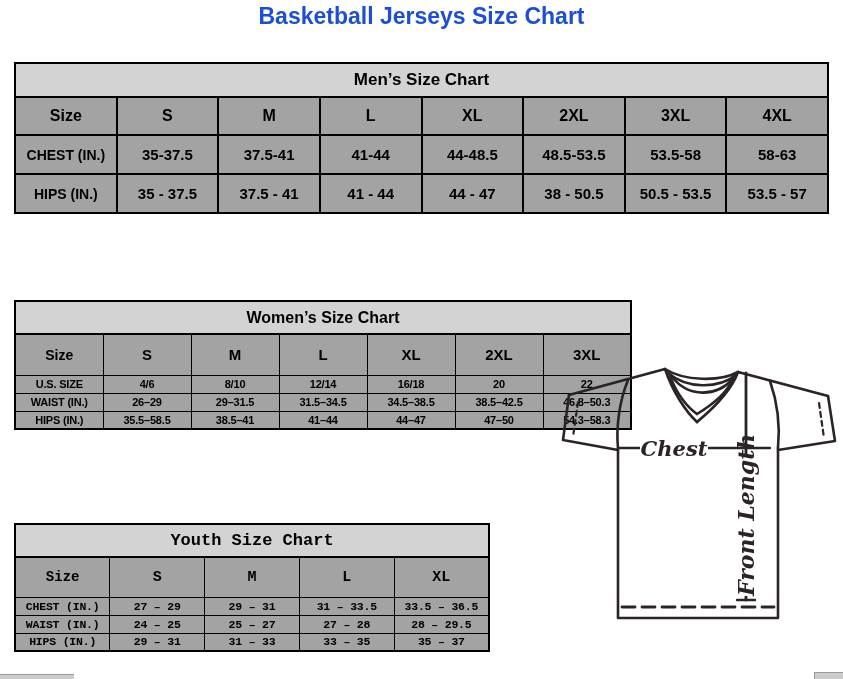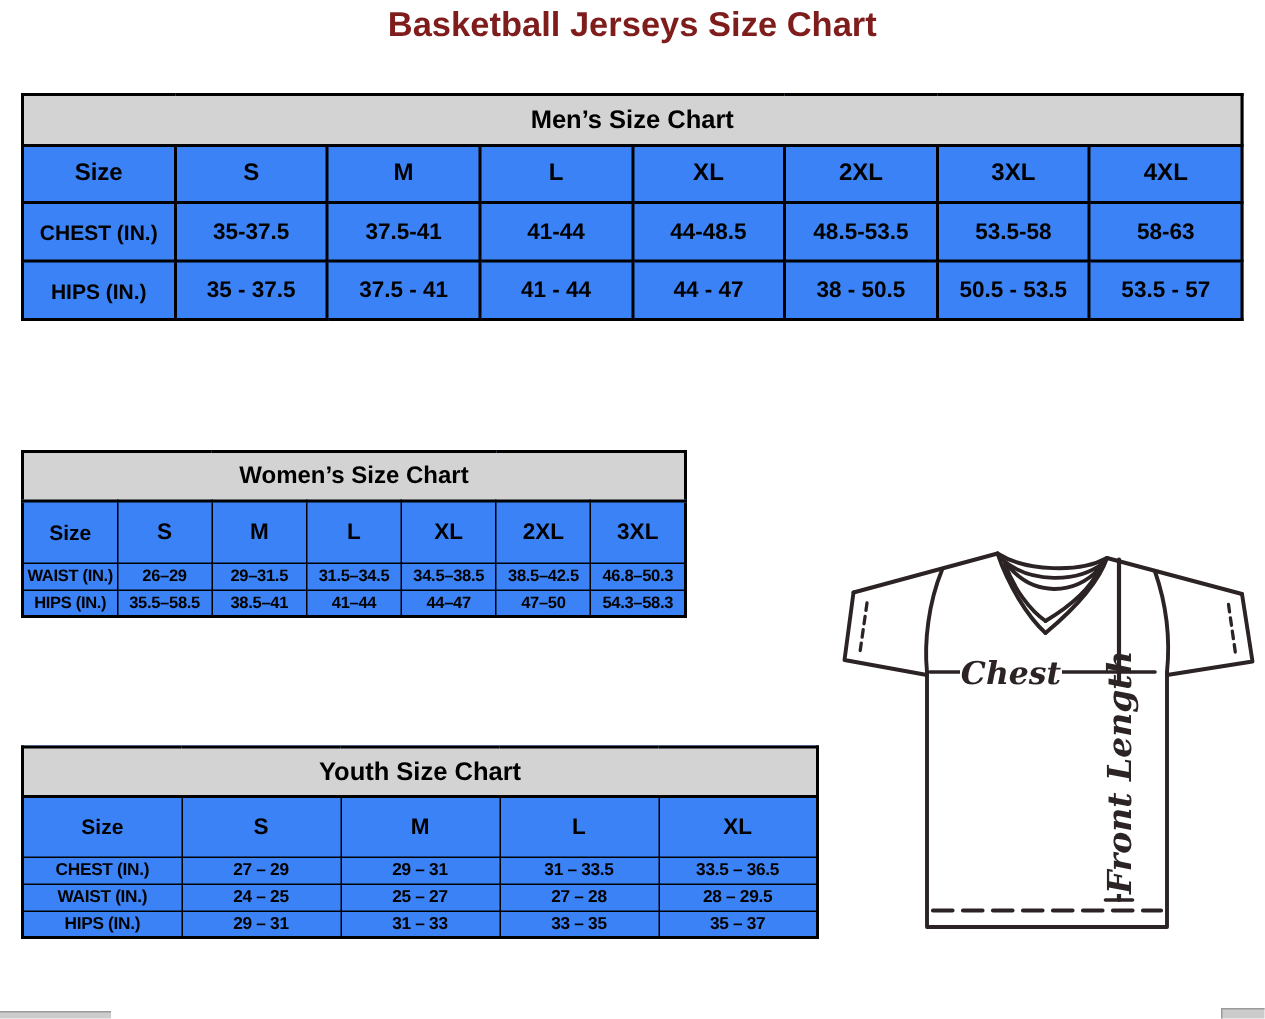--- a/index.html
+++ b/index.html
@@ -3,49 +3,49 @@
 <meta charset="utf-8">
 <style>
   html,body{margin:0;padding:0;}
   body{
     width:843px;height:679px;position:relative;background:#ffffff;
     font-family:"Liberation Sans","DejaVu Sans",sans-serif;
     overflow:hidden;
   }
   .page-title{
     position:absolute;top:3px;left:0;width:100%;
-    text-align:center;font-size:23px;font-weight:bold;color:#7f1d1d;
+    text-align:center;font-size:23px;font-weight:bold;color:#1d4ed8;
     letter-spacing:0px;
   }
   table.size-chart{
     position:absolute;border-collapse:collapse;table-layout:fixed;
-    background:#3b82f6;
+    background:#a3a3a3;
   }
   table.size-chart th,table.size-chart td{
     border:2px solid #000;text-align:center;vertical-align:middle;
     font-weight:bold;color:#000;padding:0 2px;box-sizing:border-box;
   }
   tr.caption-row th{background:#d3d3d3;}
   
   table.mens{left:14px;top:62px;width:815px;}
   table.mens tr.caption-row th{height:34px;font-size:17px;}
   table.mens tr.size-row th{height:38px;font-size:16px;}
   table.mens tbody td{height:39px;font-size:15px;}
   table.mens .label-cell{width:118px;font-size:14px;}
   
-  table.womens{left:14px;top:300px;width:444px;}
+  table.womens{left:14px;top:300px;width:618px;}
   table.womens th,table.womens td{border-width:1px;}
   table.womens{border:2px solid #000;}
   table.womens tr.caption-row th{height:33px;font-size:16px;border-bottom-width:2px;}
   table.womens tr.size-row th{height:41px;font-size:15px;}
   table.womens tbody td{height:18px;font-size:11px;letter-spacing:-0.2px;}
   table.womens .label-cell{width:82px;font-size:11px;}
   table.womens tr.size-row .label-cell{font-size:14px;}
   
-  table.youth{left:14px;top:497px;width:532px;border:2px solid #000;}
+  table.youth{left:14px;top:523px;width:476px;border:2px solid #000;font-family:Liberation Mono, monospace;}
   table.youth th,table.youth td{border-width:1px;}
   table.youth tr.caption-row th{height:33px;font-size:17px;border-bottom-width:2px;}
   table.youth tr.size-row th{height:40px;font-size:15px;}
   table.youth tbody td{height:18px;font-size:11.5px;letter-spacing:-0.2px;}
   table.youth .label-cell{width:122px;font-size:11.5px;}
   table.youth tr.size-row .label-cell{font-size:14px;}
   
   .jersey-wrap{position:absolute;left:556px;top:360px;width:287px;height:267px;}
   .jersey-wrap svg{display:block;}
   .jersey-label{
@@ -112,20 +112,29 @@
         <th>S</th>
         <th>M</th>
         <th>L</th>
         <th>XL</th>
         <th>2XL</th>
         <th>3XL</th>
       </tr>
   </thead>
   <tbody class="data-rows">
       <tr>
+        <td class="label-cell">U.S. SIZE</td>
+        <td>4/6</td>
+        <td>8/10</td>
+        <td>12/14</td>
+        <td>16/18</td>
+        <td>20</td>
+        <td>22</td>
+      </tr>
+      <tr>
         <td class="label-cell">WAIST (IN.)</td>
         <td>26–29</td>
         <td>29–31.5</td>
         <td>31.5–34.5</td>
         <td>34.5–38.5</td>
         <td>38.5–42.5</td>
         <td>46.8–50.3</td>
       </tr>
       <tr>
         <td class="label-cell">HIPS (IN.)</td>

